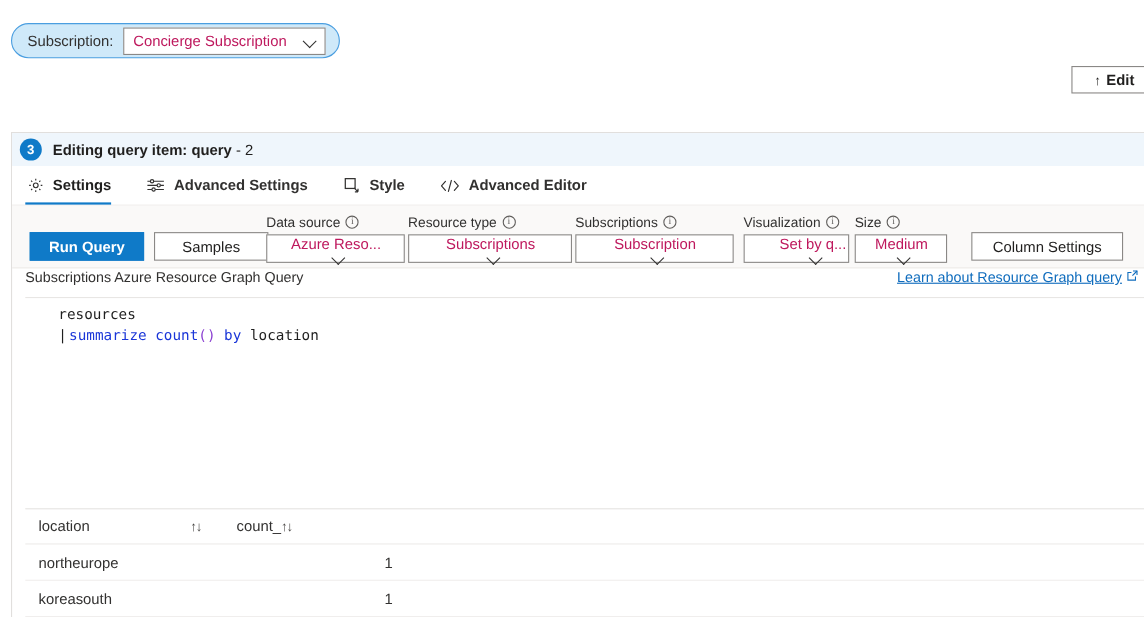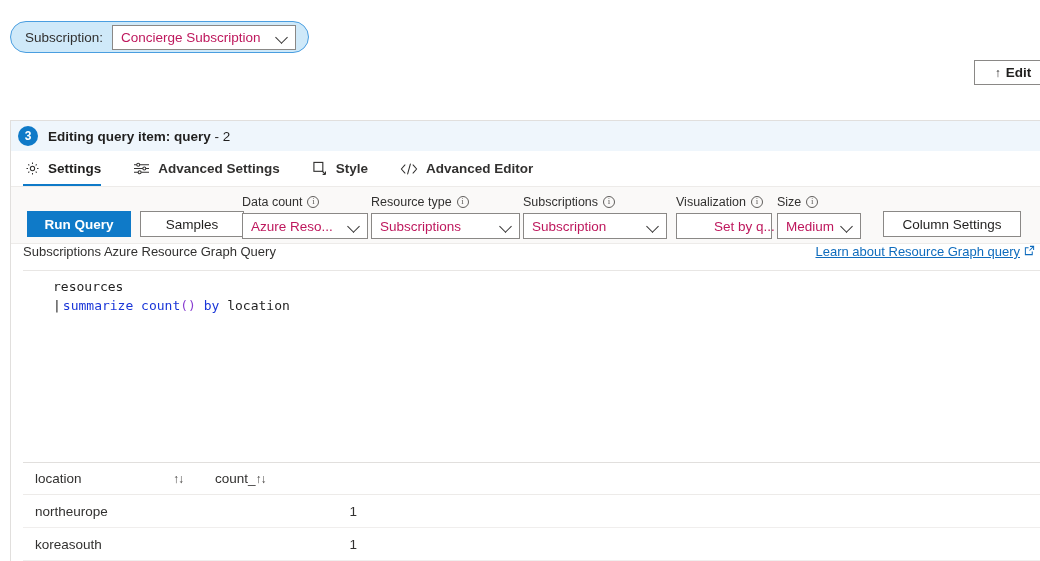--- a/index.html
+++ b/index.html
@@ -178,21 +178,21 @@
     background: #ffffff;
     color: #201f1e;
     white-space: nowrap;
   }
   .btn.primary {
     background: #0f7ac8;
     border-color: #0f7ac8;
     color: #ffffff;
     font-weight: bold;
   }
-  .tb-combo { height: 26px; }
+  .tb-combo { height: 26px; flex-direction: column; }
 
   
   #query-meta {
     height: 26px;
     display: flex; align-items: flex-start;
     justify-content: space-between;
     padding: 0 2px 0 12px;
     font-size: 13px;
     color: #323130;
     gap: 36px;
@@ -338,21 +338,21 @@
     <div class="tb-group" style="left:16px; top:24px;">
       <div class="btn primary" style="width:104px;">Run Query</div>
     </div>
 
     <div class="tb-group" style="left:129px; top:24px;">
       <div class="btn" style="width:104px;">Samples</div>
     </div>
 
     <div class="tb-group" style="left:231px; top:6px;">
       <div class="tb-label">
-        <span>Data count</span>
+        <span>Data source</span>
         <span class="info-icon">i</span>
       </div>
       <div class="combo tb-combo" style="width:126px;">
         <span>Azure Reso...</span>
         <span class="chev"></span>
       </div>
     </div>
 
     <div class="tb-group" style="left:360px; top:6px;">
       <div class="tb-label">

